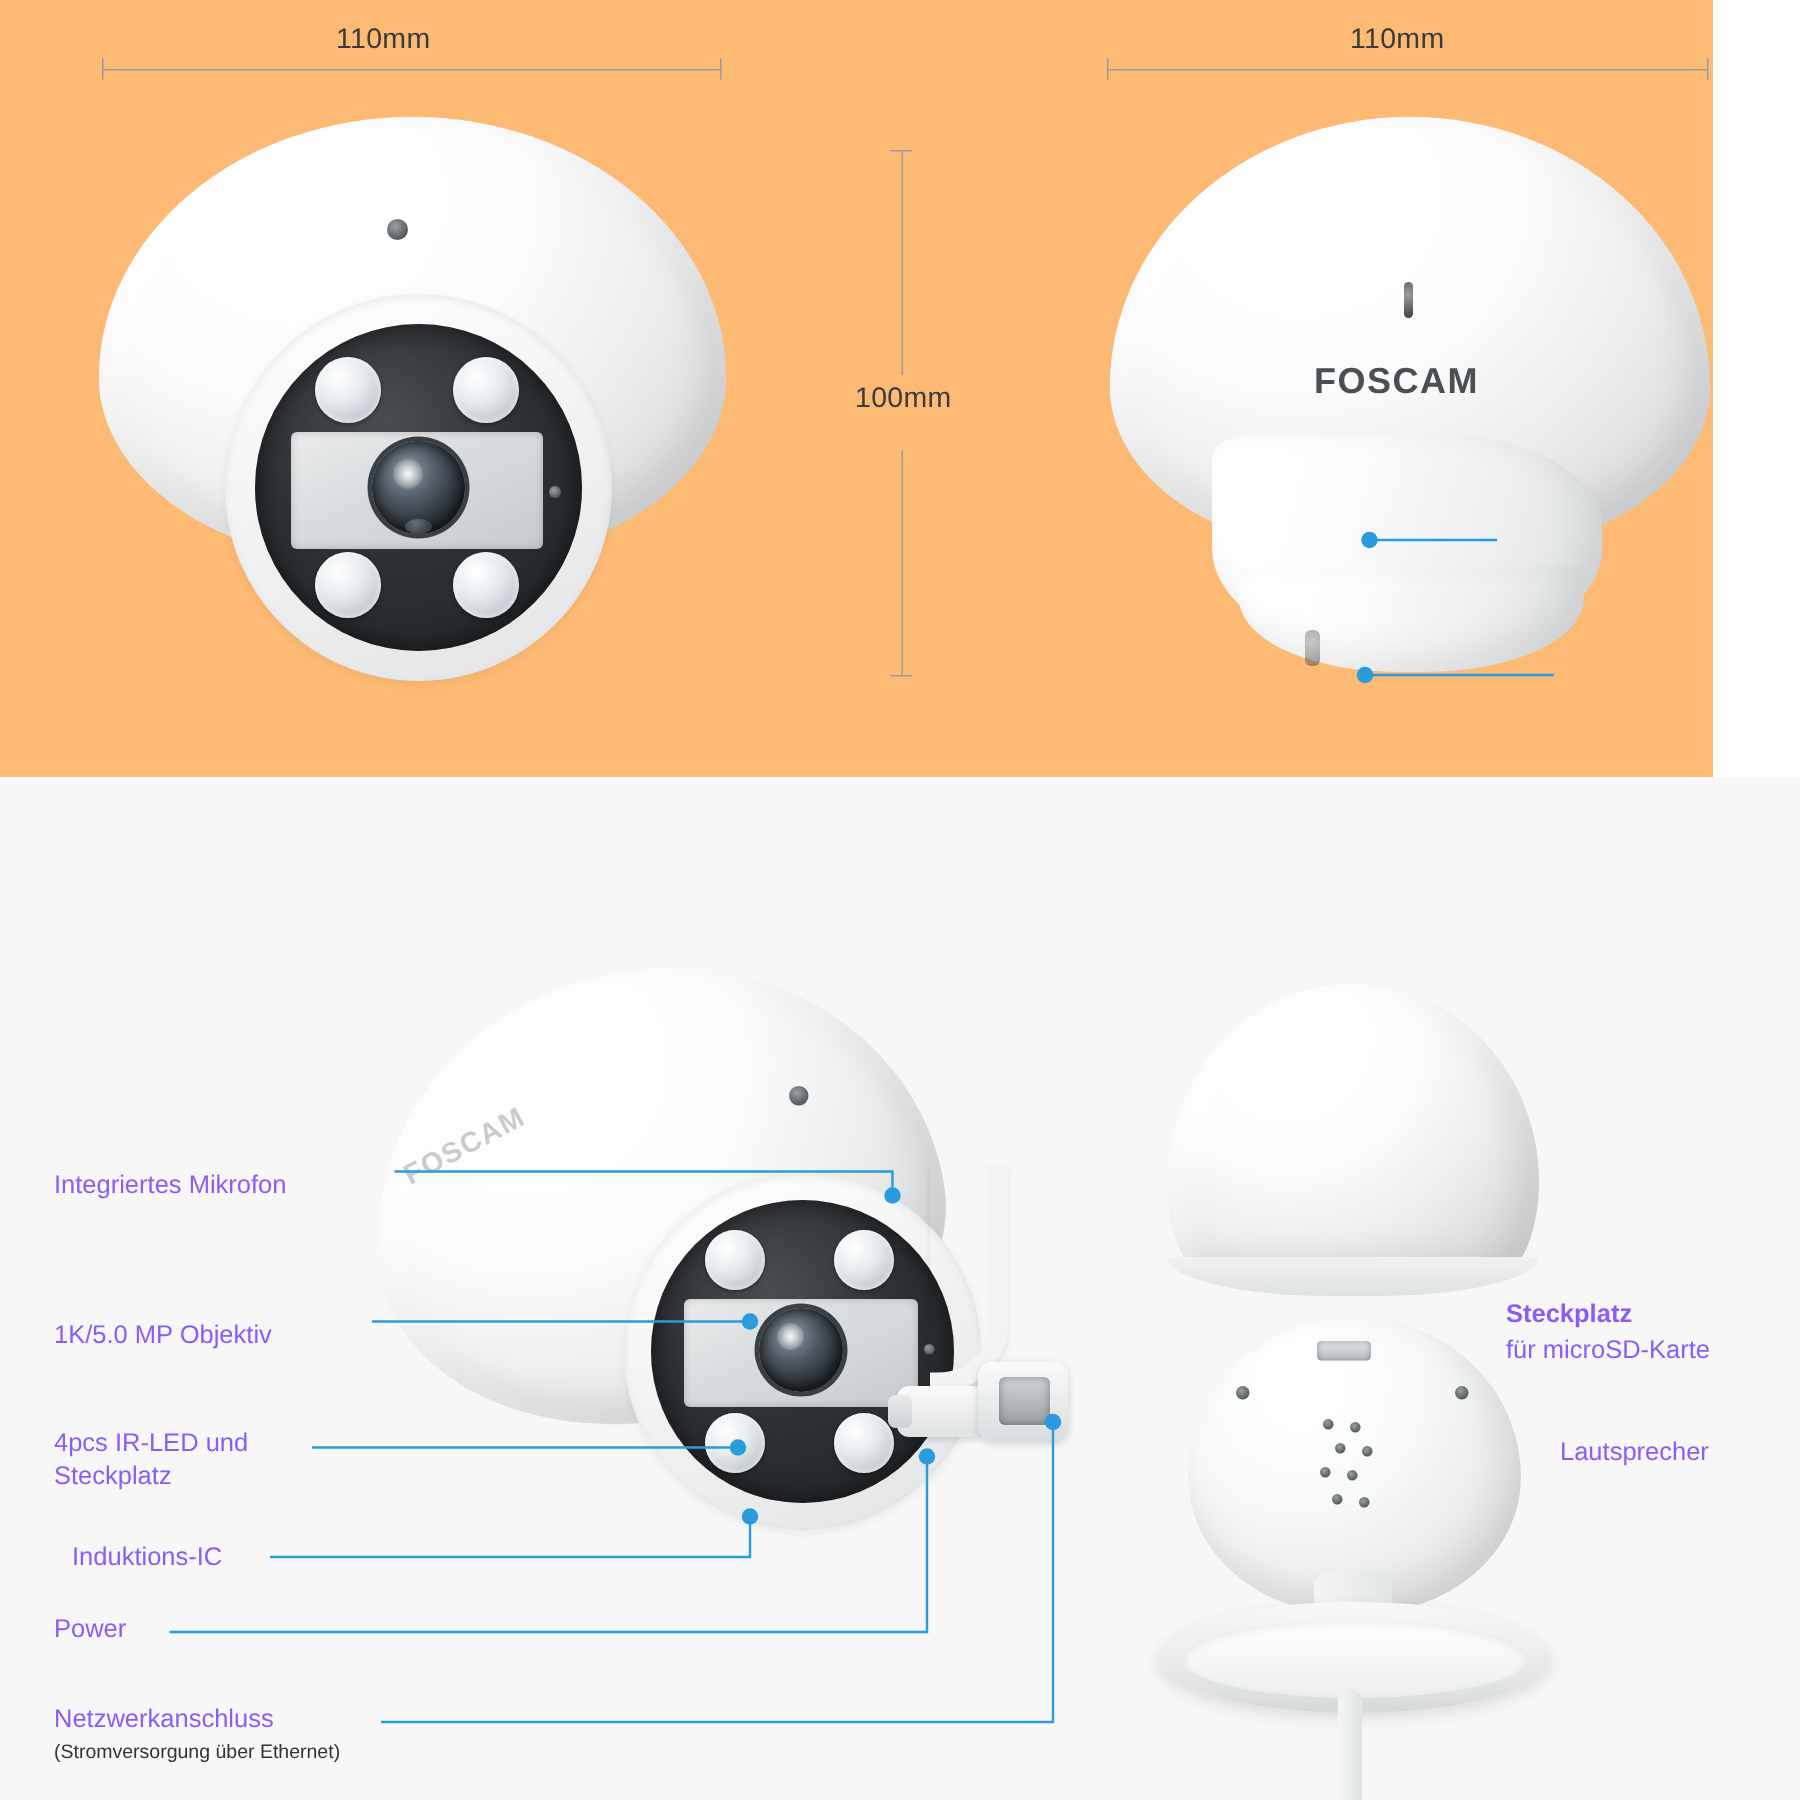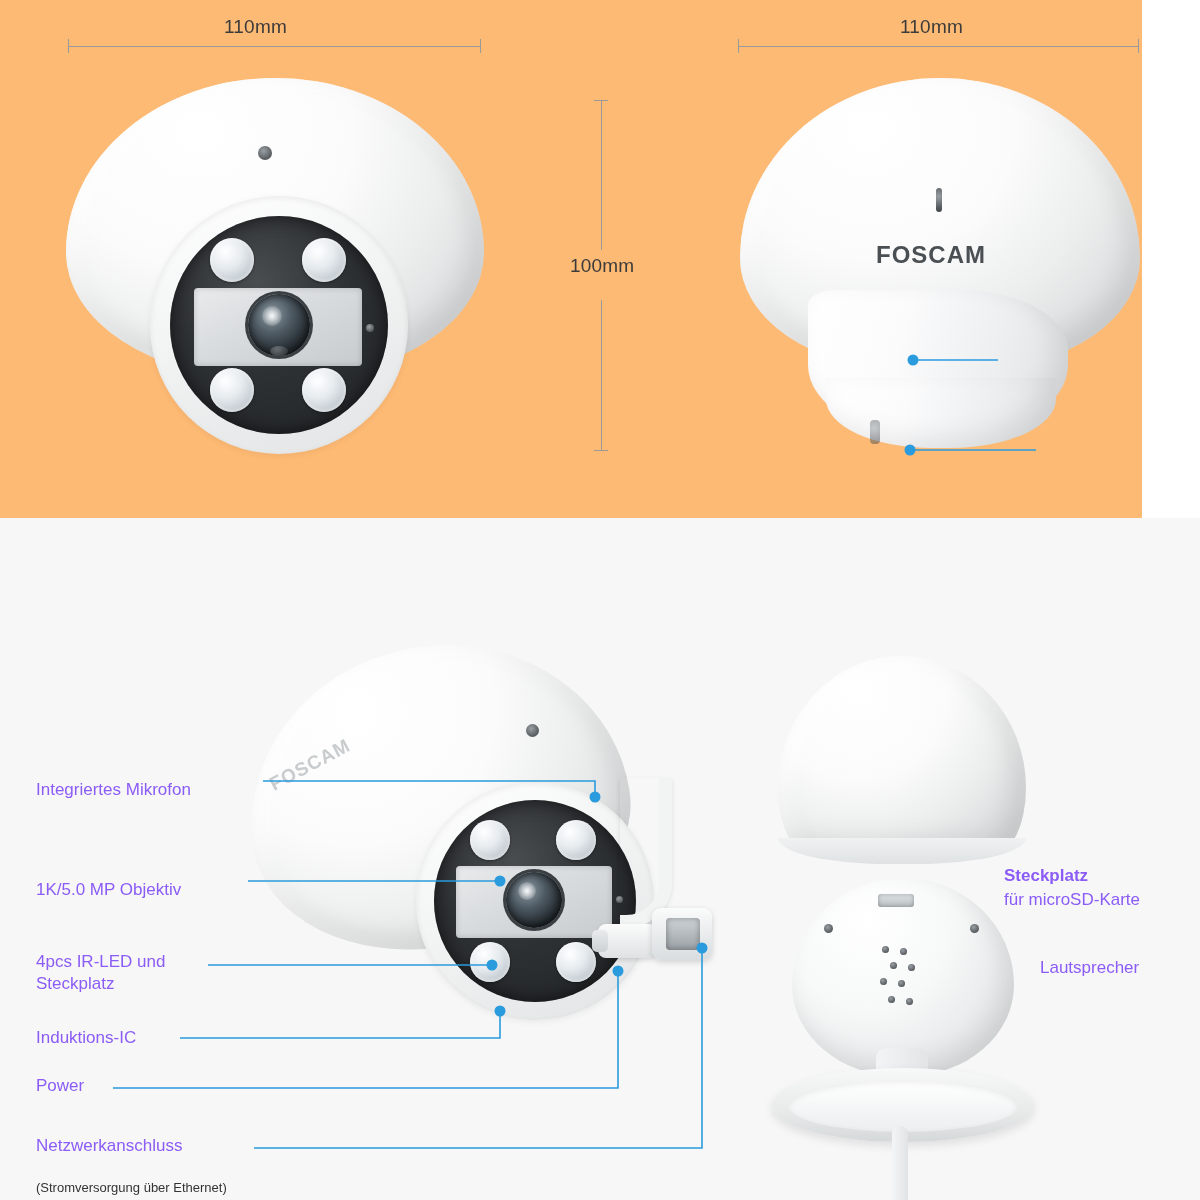--- a/index.html
+++ b/index.html
@@ -131,21 +131,20 @@
     position:absolute;
     font-size:17px;
     color:#8b5cf6;
     line-height:1.22;
     white-space:nowrap;
   }
   .callout-sub {
     font-size:13px;
     color:#333;
     display:block;
-    margin-top:20px;
   }
 
   svg.leadsvg { position:absolute; left:0; top:0; width:1200px; height:1200px; pointer-events:none; }
 </style>
 </head>
 <body>
 
 <div class="panel-top">
 
   <div class="dim-label" style="left:224px; top:16px;">110mm</div>
@@ -257,21 +256,21 @@
     <div class="base-ring" style="left:14px; top:412px; width:262px; height:74px;"></div>
     <div style="position:absolute; left:30px; top:424px; width:230px; height:52px; border-radius:50%; background:linear-gradient(180deg,#ffffff,#eceeef); box-shadow:inset 0 2px 6px rgba(0,0,0,0.08);"></div>
 
     <div style="position:absolute; left:134px; top:470px; width:16px; height:80px; background:linear-gradient(90deg,#f4f5f6,#e0e3e4); border-radius:8px;"></div>
   </div>
 
   <div class="callout-text" style="left:36px; top:262px;">Integriertes Mikrofon</div>
   <div class="callout-text" style="left:36px; top:362px;">1K/5.0 MP Objektiv</div>
   <div class="callout-text" style="left:36px; top:434px;">4pcs IR-LED und</div>
   <div class="callout-text" style="left:36px; top:456px;">Steckplatz</div>
-  <div class="callout-text" style="left:36px; top:510px;">Induktions-IC</div>
+  <div class="callout-text" style="left:48px; top:510px;">Induktions-IC</div>
   <div class="callout-text" style="left:36px; top:558px;">Power</div>
   <div class="callout-text" style="left:36px; top:618px;">Netzwerkanschluss</div>
   <div class="callout-text callout-sub" style="left:36px; top:642px; font-size:13px;">(Stromversorgung über Ethernet)</div>
 
   <div class="callout-text" style="left:1004px; top:348px;font-weight:bold;">Steckplatz</div>
   <div class="callout-text" style="left:1004px; top:372px;">für microSD-Karte</div>
   <div class="callout-text" style="left:1040px; top:440px;">Lautsprecher</div>
 </div>
 
 <svg class="leadsvg" viewBox="0 0 1200 1200">

